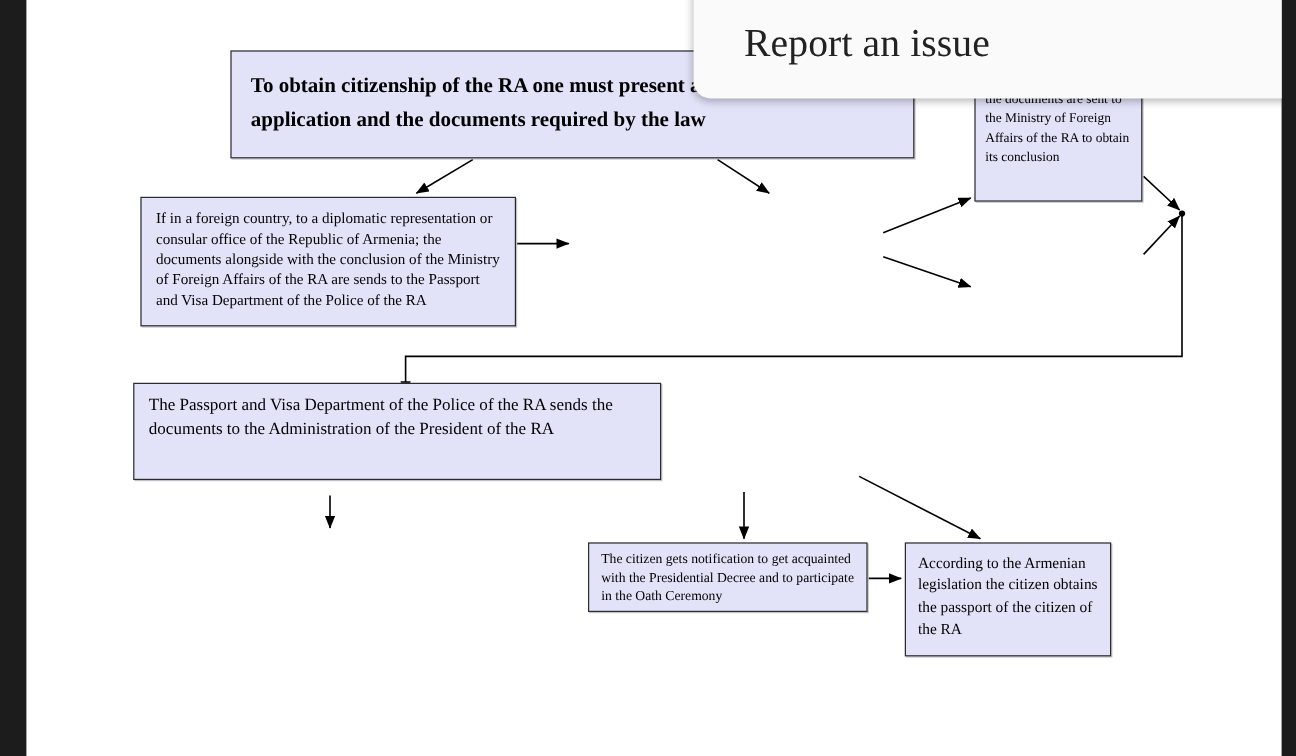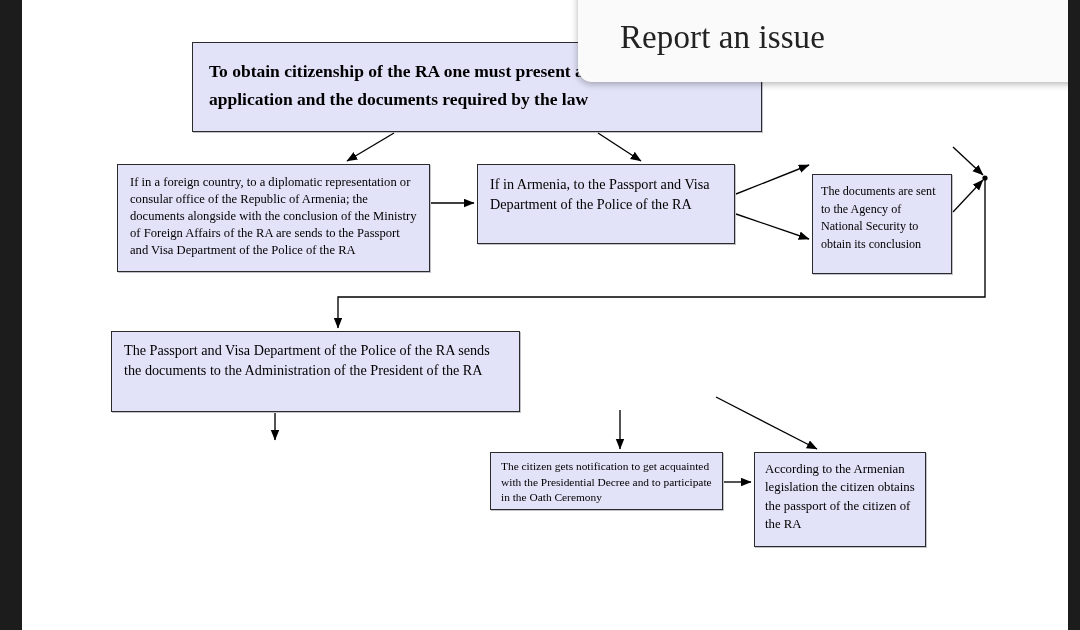--- a/index.html
+++ b/index.html
@@ -73,22 +73,22 @@
   .n-mfa .txt { font-size: 11.2px; line-height: 1.42; }
 
   .n-nsa {
     left: 790px; top: 174px;
     width: 140px; height: 100px;
     padding: 8px 8px 0 8px;
   }
   .n-nsa .txt { font-size: 12.1px; line-height: 1.45; }
 
   .n-pvd {
-    left: 89px; top: 331px;
-    width: 409px; height: 81px;
+    left: 89px; top: 319px;
+    width: 440px; height: 81px;
     padding: 8px 12px 0 12px;
   }
   .n-pvd .txt { font-size: 14.2px; line-height: 1.44; }
 
   .n-decree {
     left: 489px; top: 331px;
     width: 204px; height: 78px;
     padding: 7px 10px 0 12px;
   }
   .n-decree .txt { font-size: 14.2px; line-height: 1.44; }
@@ -183,28 +183,25 @@
 
     <div class="node n-title">
       <span class="txt">To obtain citizenship of the RA one must present an
 application and the documents required by the law</span>
     </div>
 
     <div class="node n-foreign">
       <span class="txt">If in a foreign country, to a diplomatic representation or consular office of the Republic of Armenia; the documents alongside with the conclusion of the Ministry of Foreign Affairs of the RA are sends to the Passport and Visa Department of the Police of the RA</span>
     </div>
 
-    <div class="node n-armenia">
-      <span class="txt">If in Armenia, to the Passport and Visa Department of the Police of the RA</span>
-    </div>
-
-
-    <div class="node n-nsa">
-      <span class="txt">The documents are sent to the Agency of National Security to obtain its conclusion</span>
-    </div>
+
+    <div class="node n-mfa">
+      <span class="txt">the documents are sent to the Ministry of Foreign Affairs of the RA to obtain its conclusion</span>
+    </div>
+
 
     <div class="node n-pvd">
       <span class="txt">The Passport and Visa Department of the Police of the RA sends the documents to the Administration of the President of the RA</span>
     </div>
 
 
 
     <div class="node n-passport">
       <span class="txt">According to the Armenian legislation the citizen obtains the passport of the citizen of the RA</span>
     </div>

